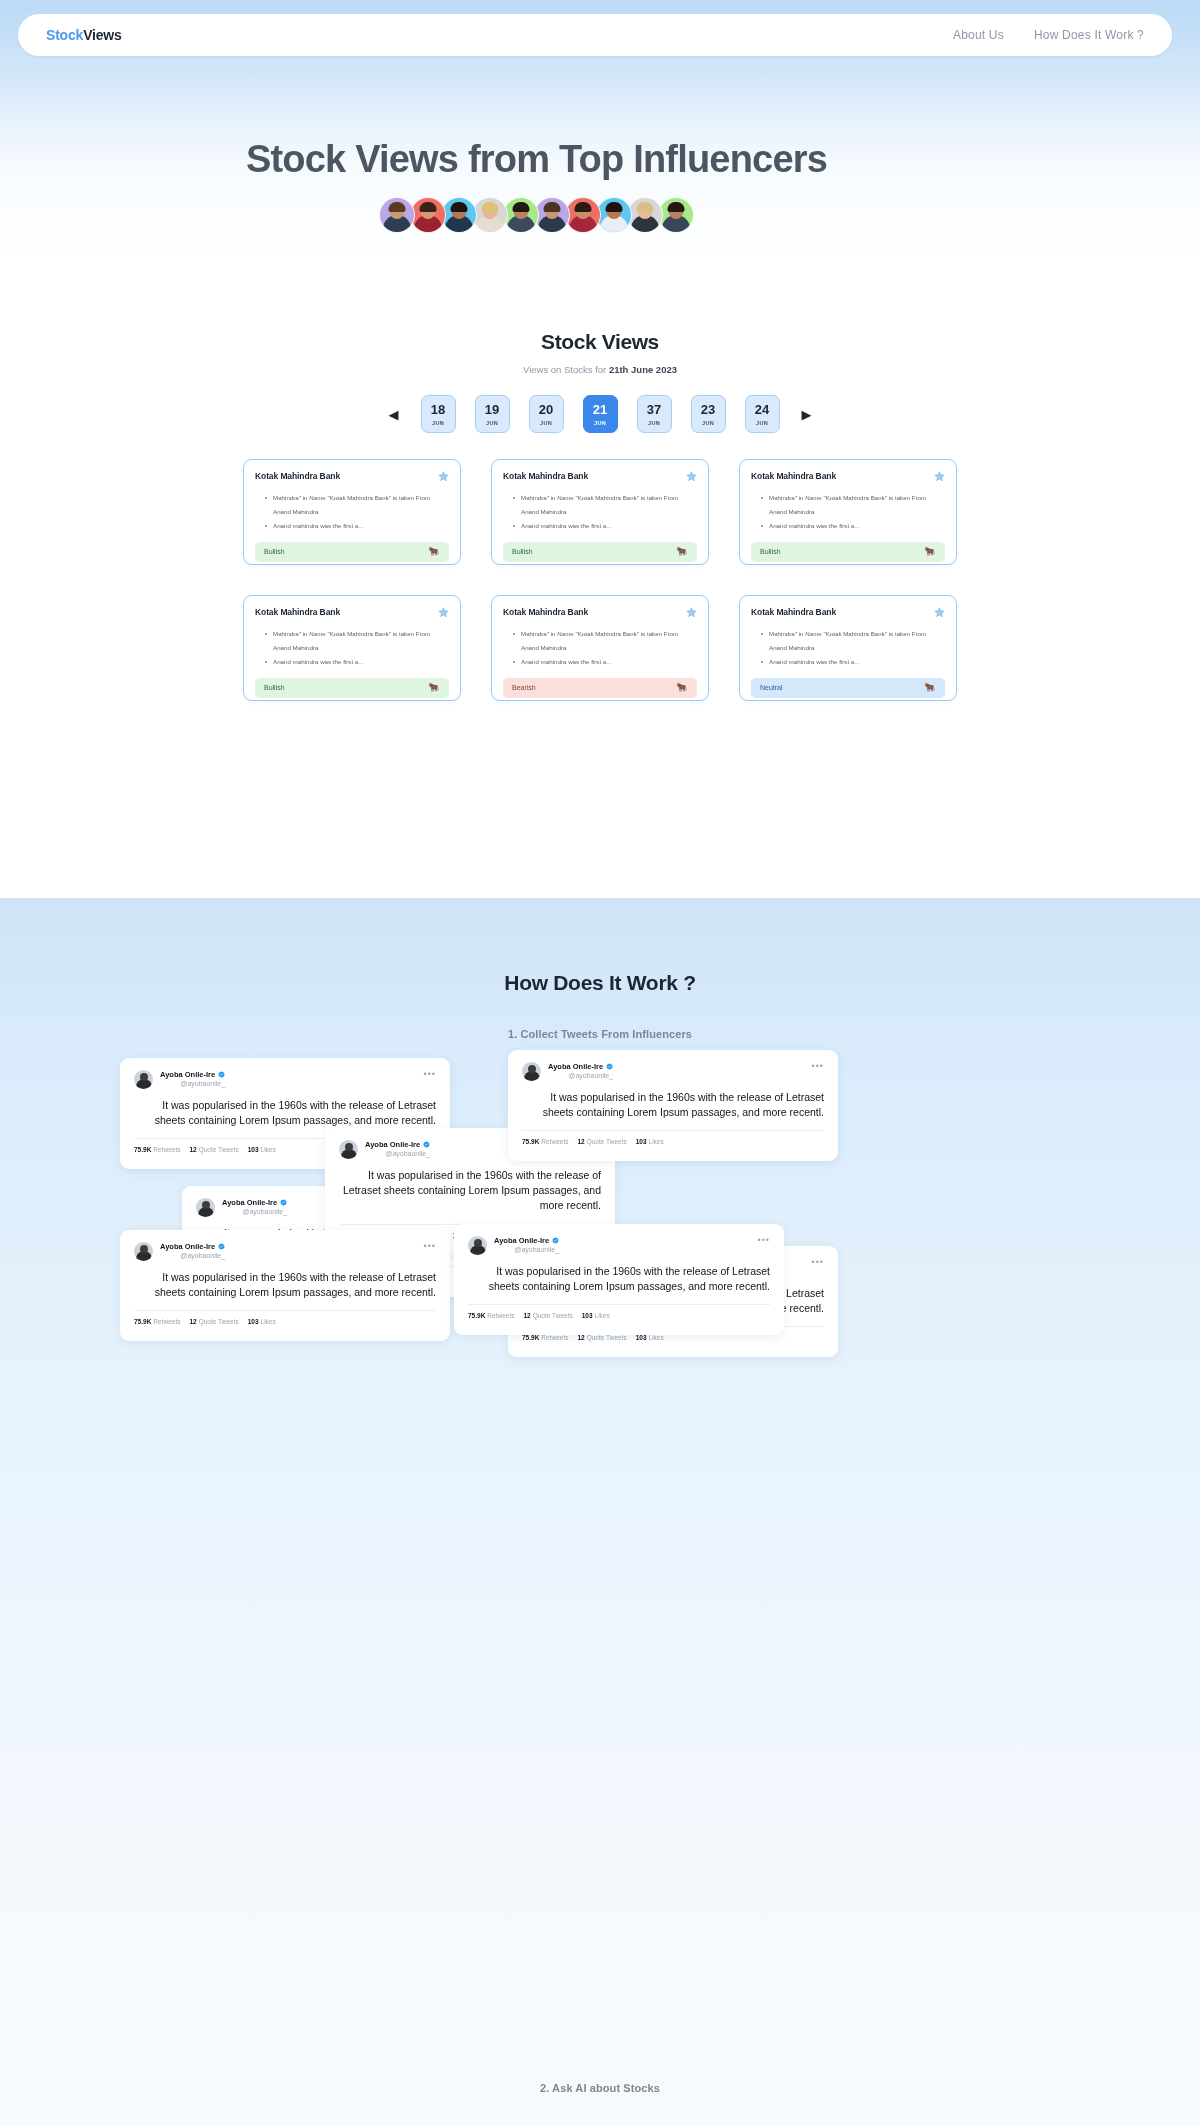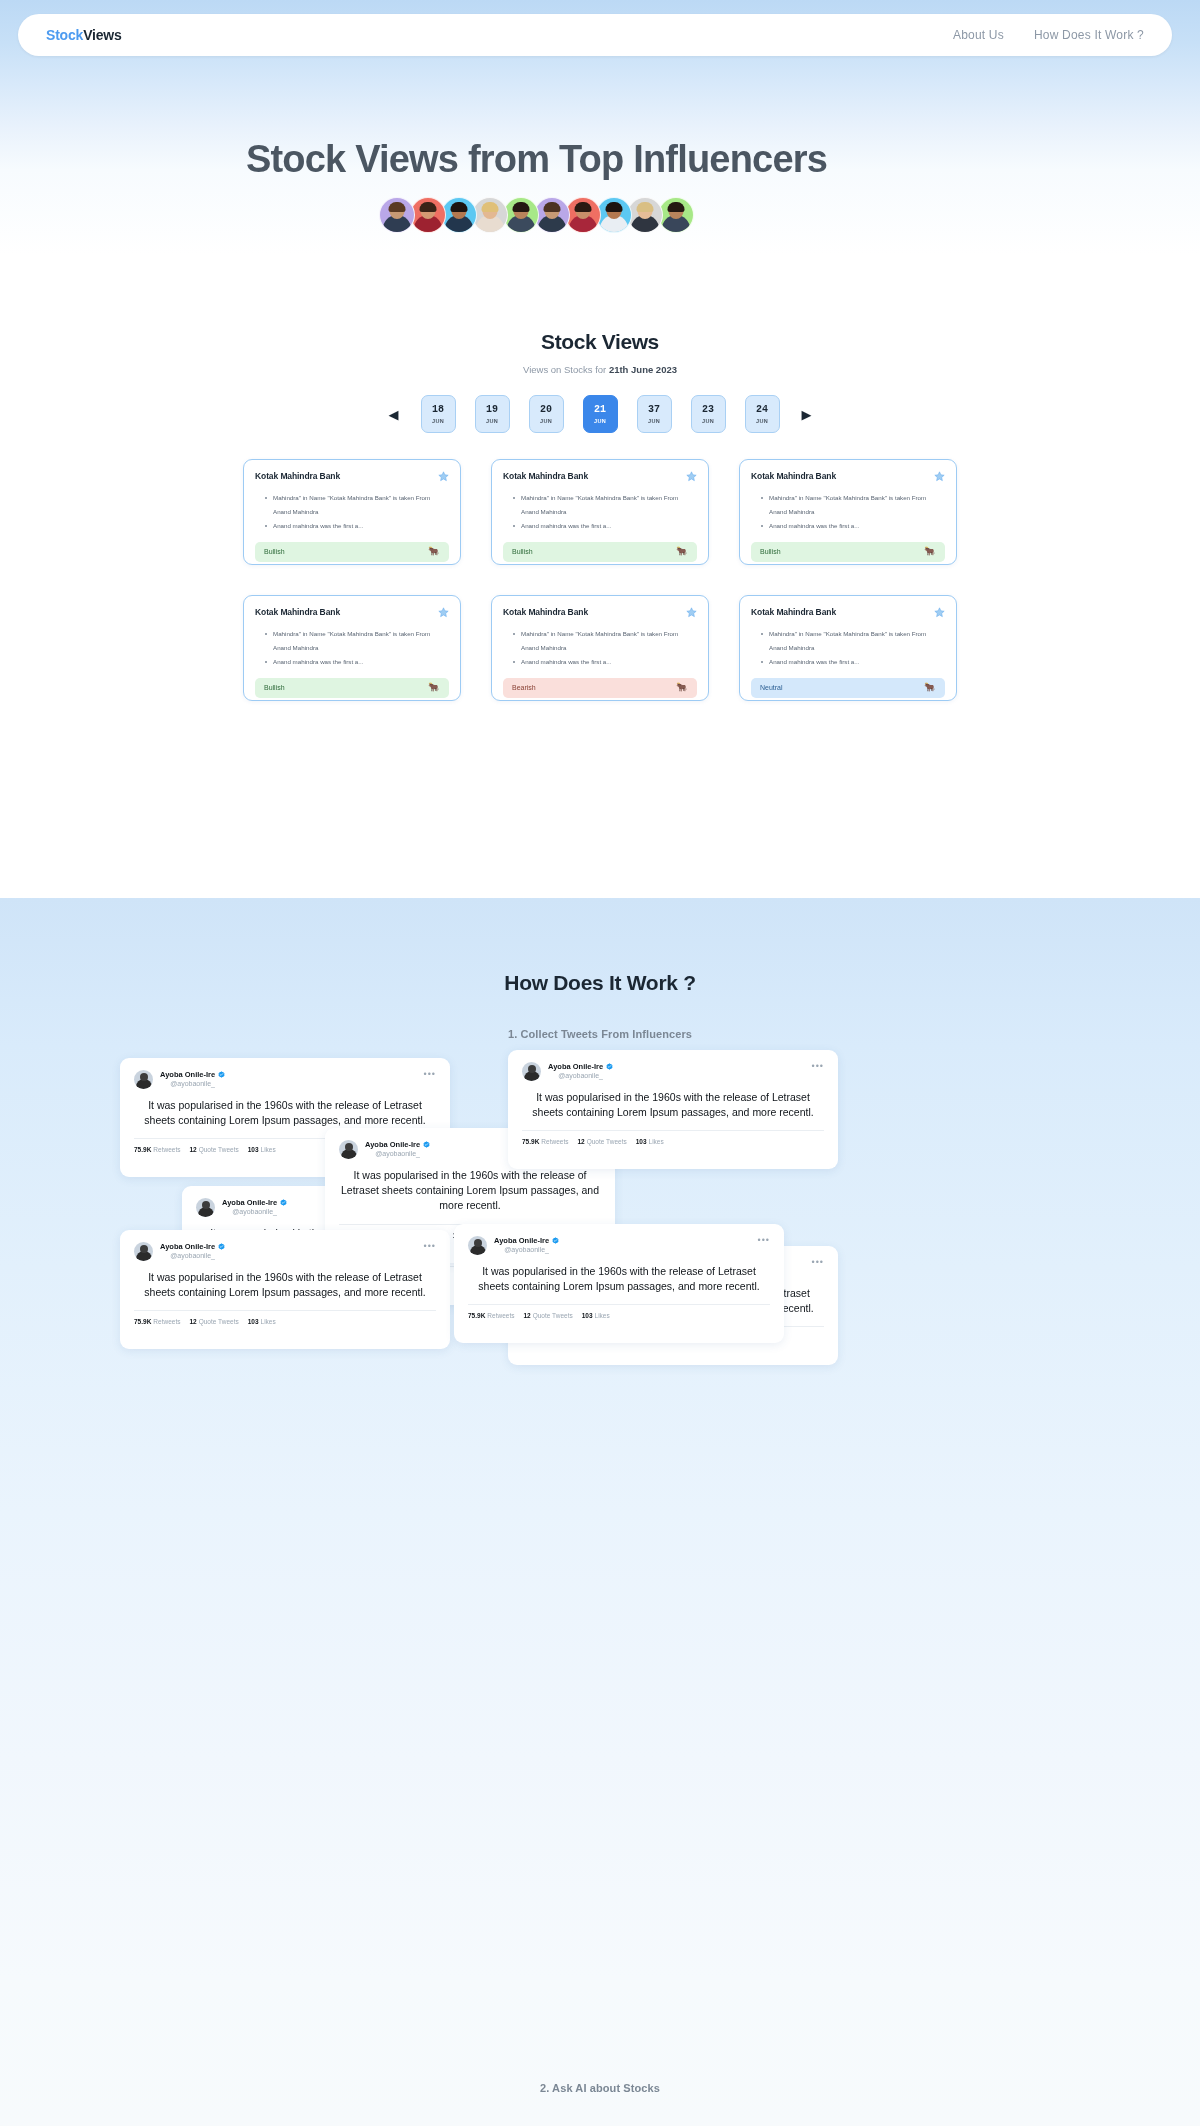--- a/index.html
+++ b/index.html
@@ -83,21 +83,21 @@
     display: flex; align-items: center; justify-content: center;
     color: #1b2733; font-size: 13px; line-height: 1;
   }
   .date-list { display: flex; gap: 19px; }
   .date-chip {
     width: 35px; height: 38px; border-radius: 7px;
     background: #d8eafc; border: 1px solid #a9d0f4;
     display: flex; flex-direction: column; align-items: center; justify-content: center;
     cursor: pointer;
   }
-  .date-chip .d { font-size: 10px; font-weight: 700; color: #1b2733; line-height: 1.2; font-family: Liberation Mono, monospace; }
+  .date-chip .d { font-size: 13px; font-weight: 700; color: #1b2733; line-height: 1.2; }
   .date-chip .m { font-size: 5.5px; font-weight: 700; color: #4b5662; letter-spacing: 0.3px; margin-top: 2px; }
   .date-chip.active { background: #3b87ea; border-color: #3b87ea; }
   .date-chip.active .d, .date-chip.active .m { color: #ffffff; }
 
   
   .cards-grid {
     margin: 26px auto 0; width: 740px;
     display: grid; grid-template-columns: repeat(3, 218px); gap: 30px 30px;
     justify-content: center;
   }
@@ -139,21 +139,21 @@
   .step-label { font-size: 11px; font-weight: 700; color: #7b8794; letter-spacing: 0.1px; }
   .s1-label { margin-top: 33px; }
 
   
   .tweets {
     position: relative; width: 960px; height: 320px; margin: 18px auto 0;
   }
   .tweet {
     position: absolute; background: #ffffff; border-radius: 9px;
     box-shadow: 0 2px 10px rgba(40,90,150,0.10);
-    padding: 12px 14px 24px; text-align: center; overflow: hidden;
+    padding: 12px 14px 16px; text-align: right; overflow: hidden;
   }
   .tw-head { display: flex; align-items: flex-start; }
   .tw-av {
     width: 19px; height: 19px; border-radius: 50%; background: #c9d3de;
     position: relative; overflow: hidden; flex: none; margin-right: 7px;
   }
   .tw-av .h { position: absolute; left: 50%; top: 16%; width: 8px; height: 8px; border-radius: 50%; background: #3c3c3c; transform: translateX(-50%); }
   .tw-av .b { position: absolute; left: 50%; bottom: -12%; width: 16px; height: 12px; border-radius: 8px 8px 0 0; background: #2b2b2b; transform: translateX(-50%); }
   .tw-names { display: flex; flex-direction: column; gap: 1px; }
   .tw-name-line { display: flex; align-items: center; gap: 3px; }

